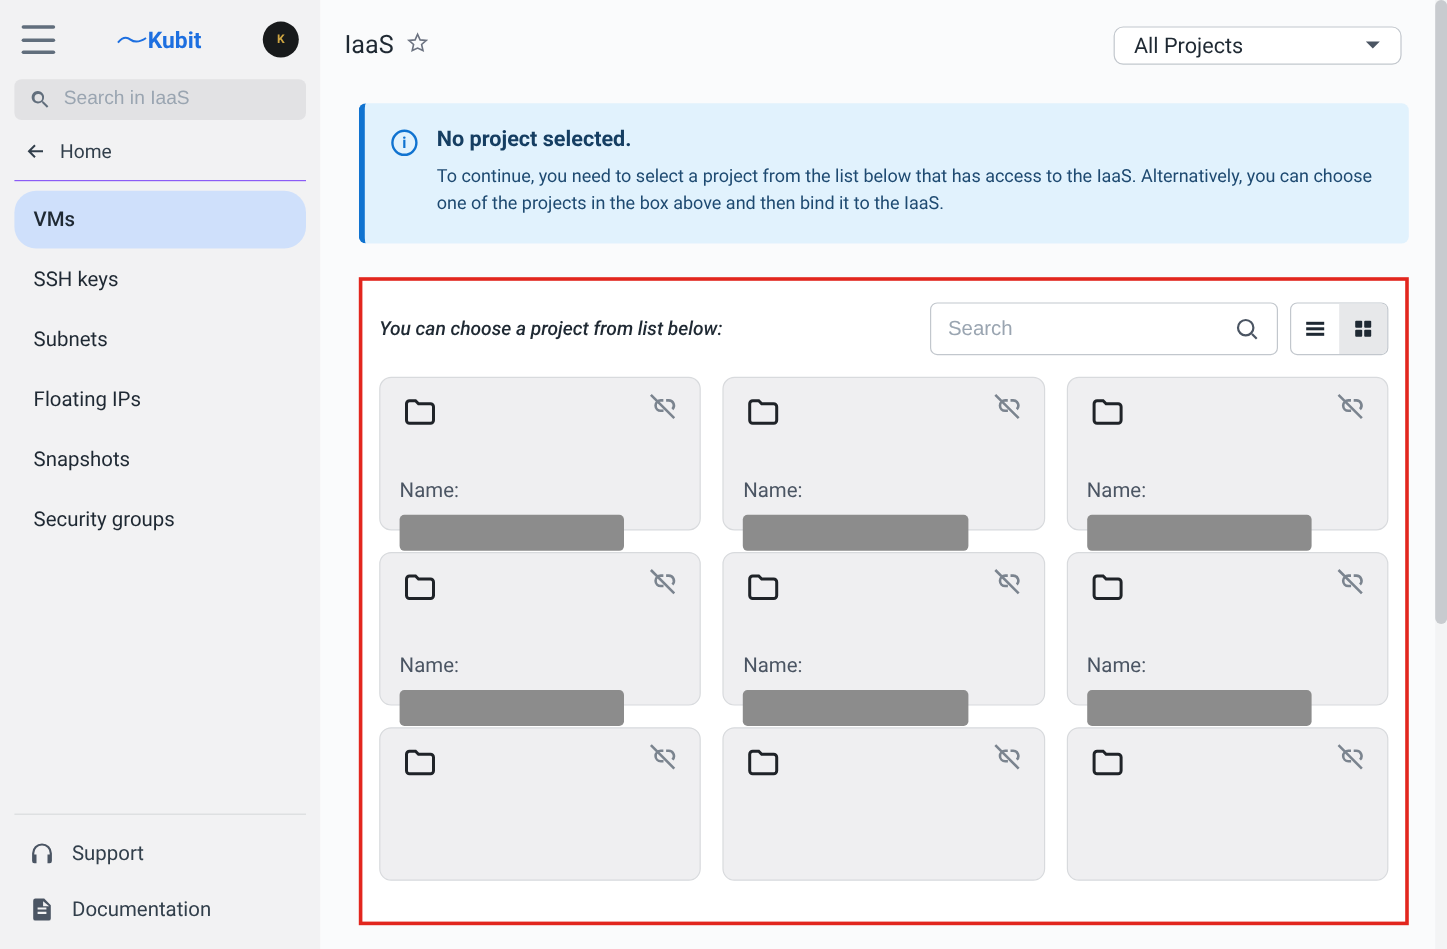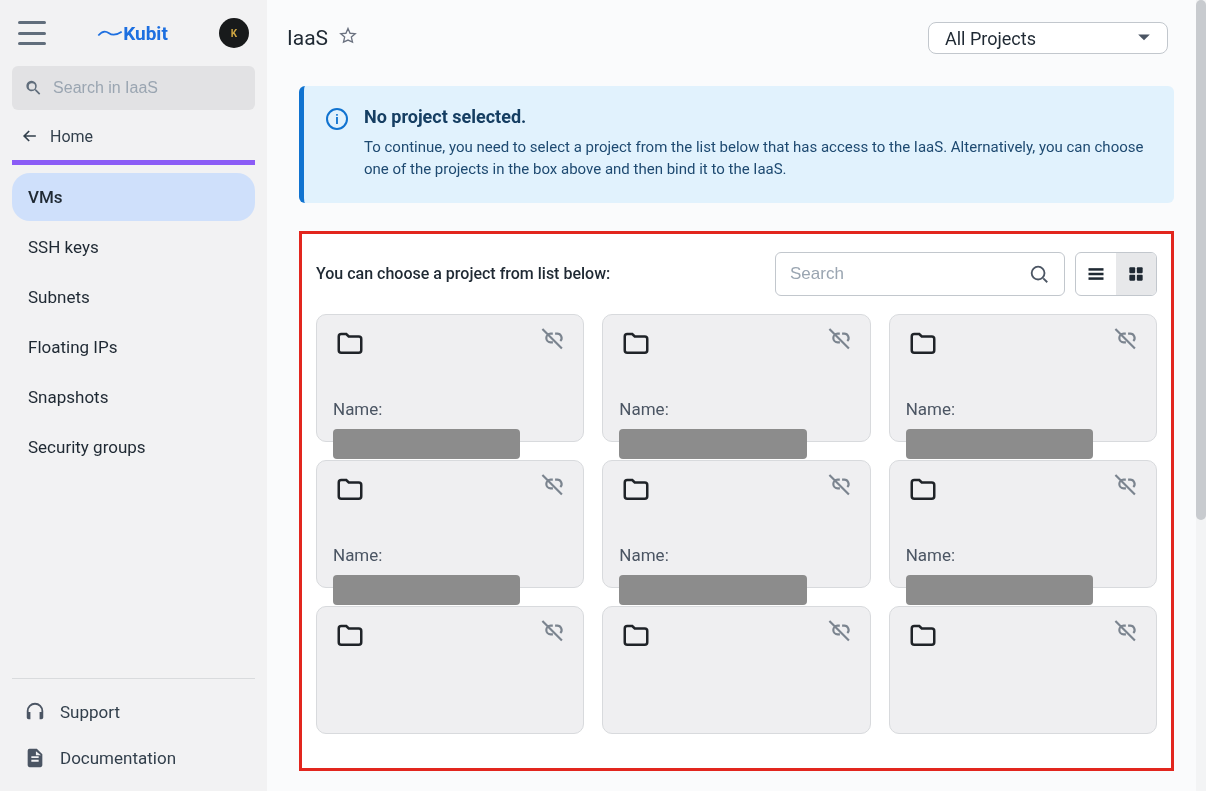--- a/index.html
+++ b/index.html
@@ -50,34 +50,34 @@
   .avatar {
     width:30px; height:30px; border-radius:50%;
     background:#181a1b; display:flex; align-items:center; justify-content:center;
     color:#cfa642; font-size:10px; font-weight:700;
   }
   .search-box {
     background:#e2e2e4;
     border-radius:6px;
     display:flex; align-items:center;
     padding:0 12px;
-    height:44px;
+    height:34px;
     gap:10px;
   }
   .search-box svg { width:22px; height:22px; fill:#616e7c; }
   .search-box input {
     border:none; background:transparent; outline:none;
     font-size:16px; color:#52606d; width:100%;
   }
   .search-box input::placeholder { color:#9aa5b1; }
 
   .back-row {
     display:flex; align-items:center; gap:10px;
     padding:16px 8px 14px 8px;
-    border-bottom:5px solid #8b5cf6;
+    border-bottom:1px solid #8b5cf6;
     font-size:16px; color:#323f4b;
   }
   .back-row svg { width:20px; height:20px; stroke:#323f4b; }
 
   .nav { padding-top:8px; }
   .nav-item {
     padding:14px 16px;
     font-size:17px;
     color:#1f2933;
     border-radius:18px;
@@ -157,21 +157,21 @@
     border:3px solid #e2261e;
     background:#fff;
     padding:18px 14px 0 14px;
     height:540px;
     overflow:hidden;
   }
   .projects-head {
     display:flex; align-items:center; gap:10px;
     margin-bottom:18px;
   }
-  .projects-head-label { font-size:16px; color:#1f2933; font-weight:500; flex:1; }
+  .projects-head-label { font-size:16px; color:#1f2933; font-weight:500; flex:1;font-style:italic; }
   .proj-search {
     border:1px solid #c2c7cd; border-radius:6px;
     height:44px; width:290px;
     display:flex; align-items:center; padding:0 14px; gap:8px;
   }
   .proj-search input { border:none; outline:none; font-size:17px; flex:1; color:#374151; }
   .proj-search input::placeholder { color:#9aa5b1; }
   .proj-search svg { width:22px; height:22px; stroke:#4b5563; fill:none; stroke-width:2; }
   .view-toggle {
     border:1px solid #c2c7cd; border-radius:6px; height:44px;

